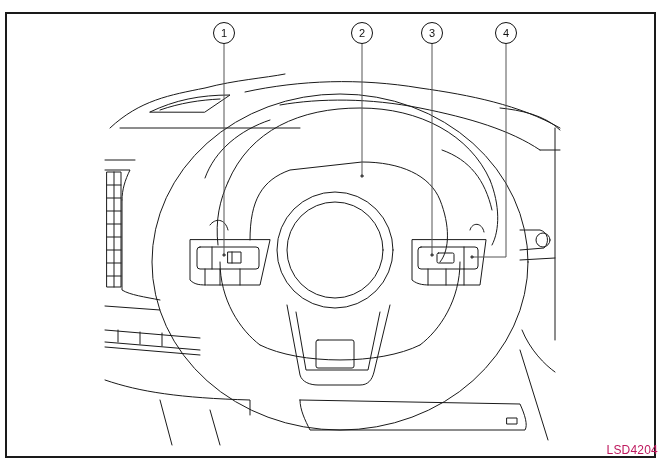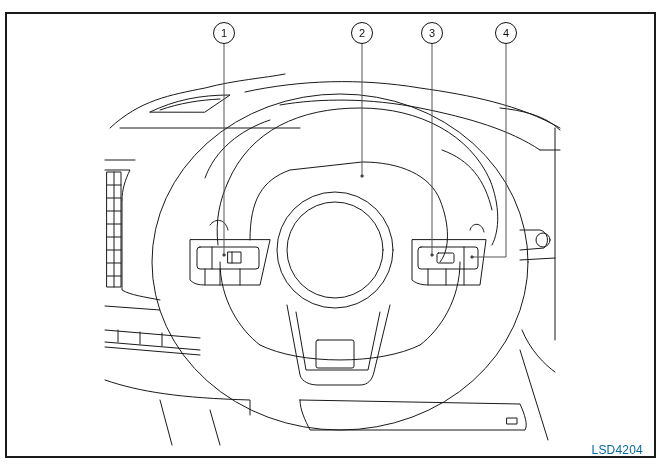--- a/index.html
+++ b/index.html
@@ -1,20 +1,20 @@
 <!DOCTYPE html>
 <html><head>
   <meta charset="utf-8">
   <style>
     html, body { margin: 0; padding: 0; background: #ffffff; }
     body { width: 664px; height: 466px; position: relative; overflow: hidden; font-family: "Liberation Sans", sans-serif; }
     .frame { position: absolute; left: 5px; top: 12px; width: 651px; height: 446px; border: 2px solid #1a1a1a; box-sizing: border-box; background: #fff; }
     svg.art { position: absolute; left: 0; top: 0; width: 664px; height: 466px; }
     .callout { position: absolute; width: 22px; height: 22px; border: 1.6px solid #111; border-radius: 50%; box-sizing: border-box; background: #fff; display: flex; align-items: center; justify-content: center; font-size: 11px; color: #111; }
-    .fig-id { position: absolute; right: 21px; bottom: 9px; font-size: 12px; color: #0369a1; letter-spacing: 0.2px; padding-left: 23px; }
+    .fig-id { position: absolute; right: 6px; bottom: 9px; font-size: 12px; color: #be185d; letter-spacing: 0.2px; padding-left: 23px; }
   </style>
 </head>
 <body>
 
 <div class="frame"></div>
 
 <svg class="art" viewBox="0 0 664 466" fill="none" stroke="#1a1a1a" stroke-width="1" stroke-linecap="round" stroke-linejoin="round">
 
   <g>
     <path d="M110 128 C 140 100, 170 95, 205 88 C 235 80, 265 78, 285 74"></path>

